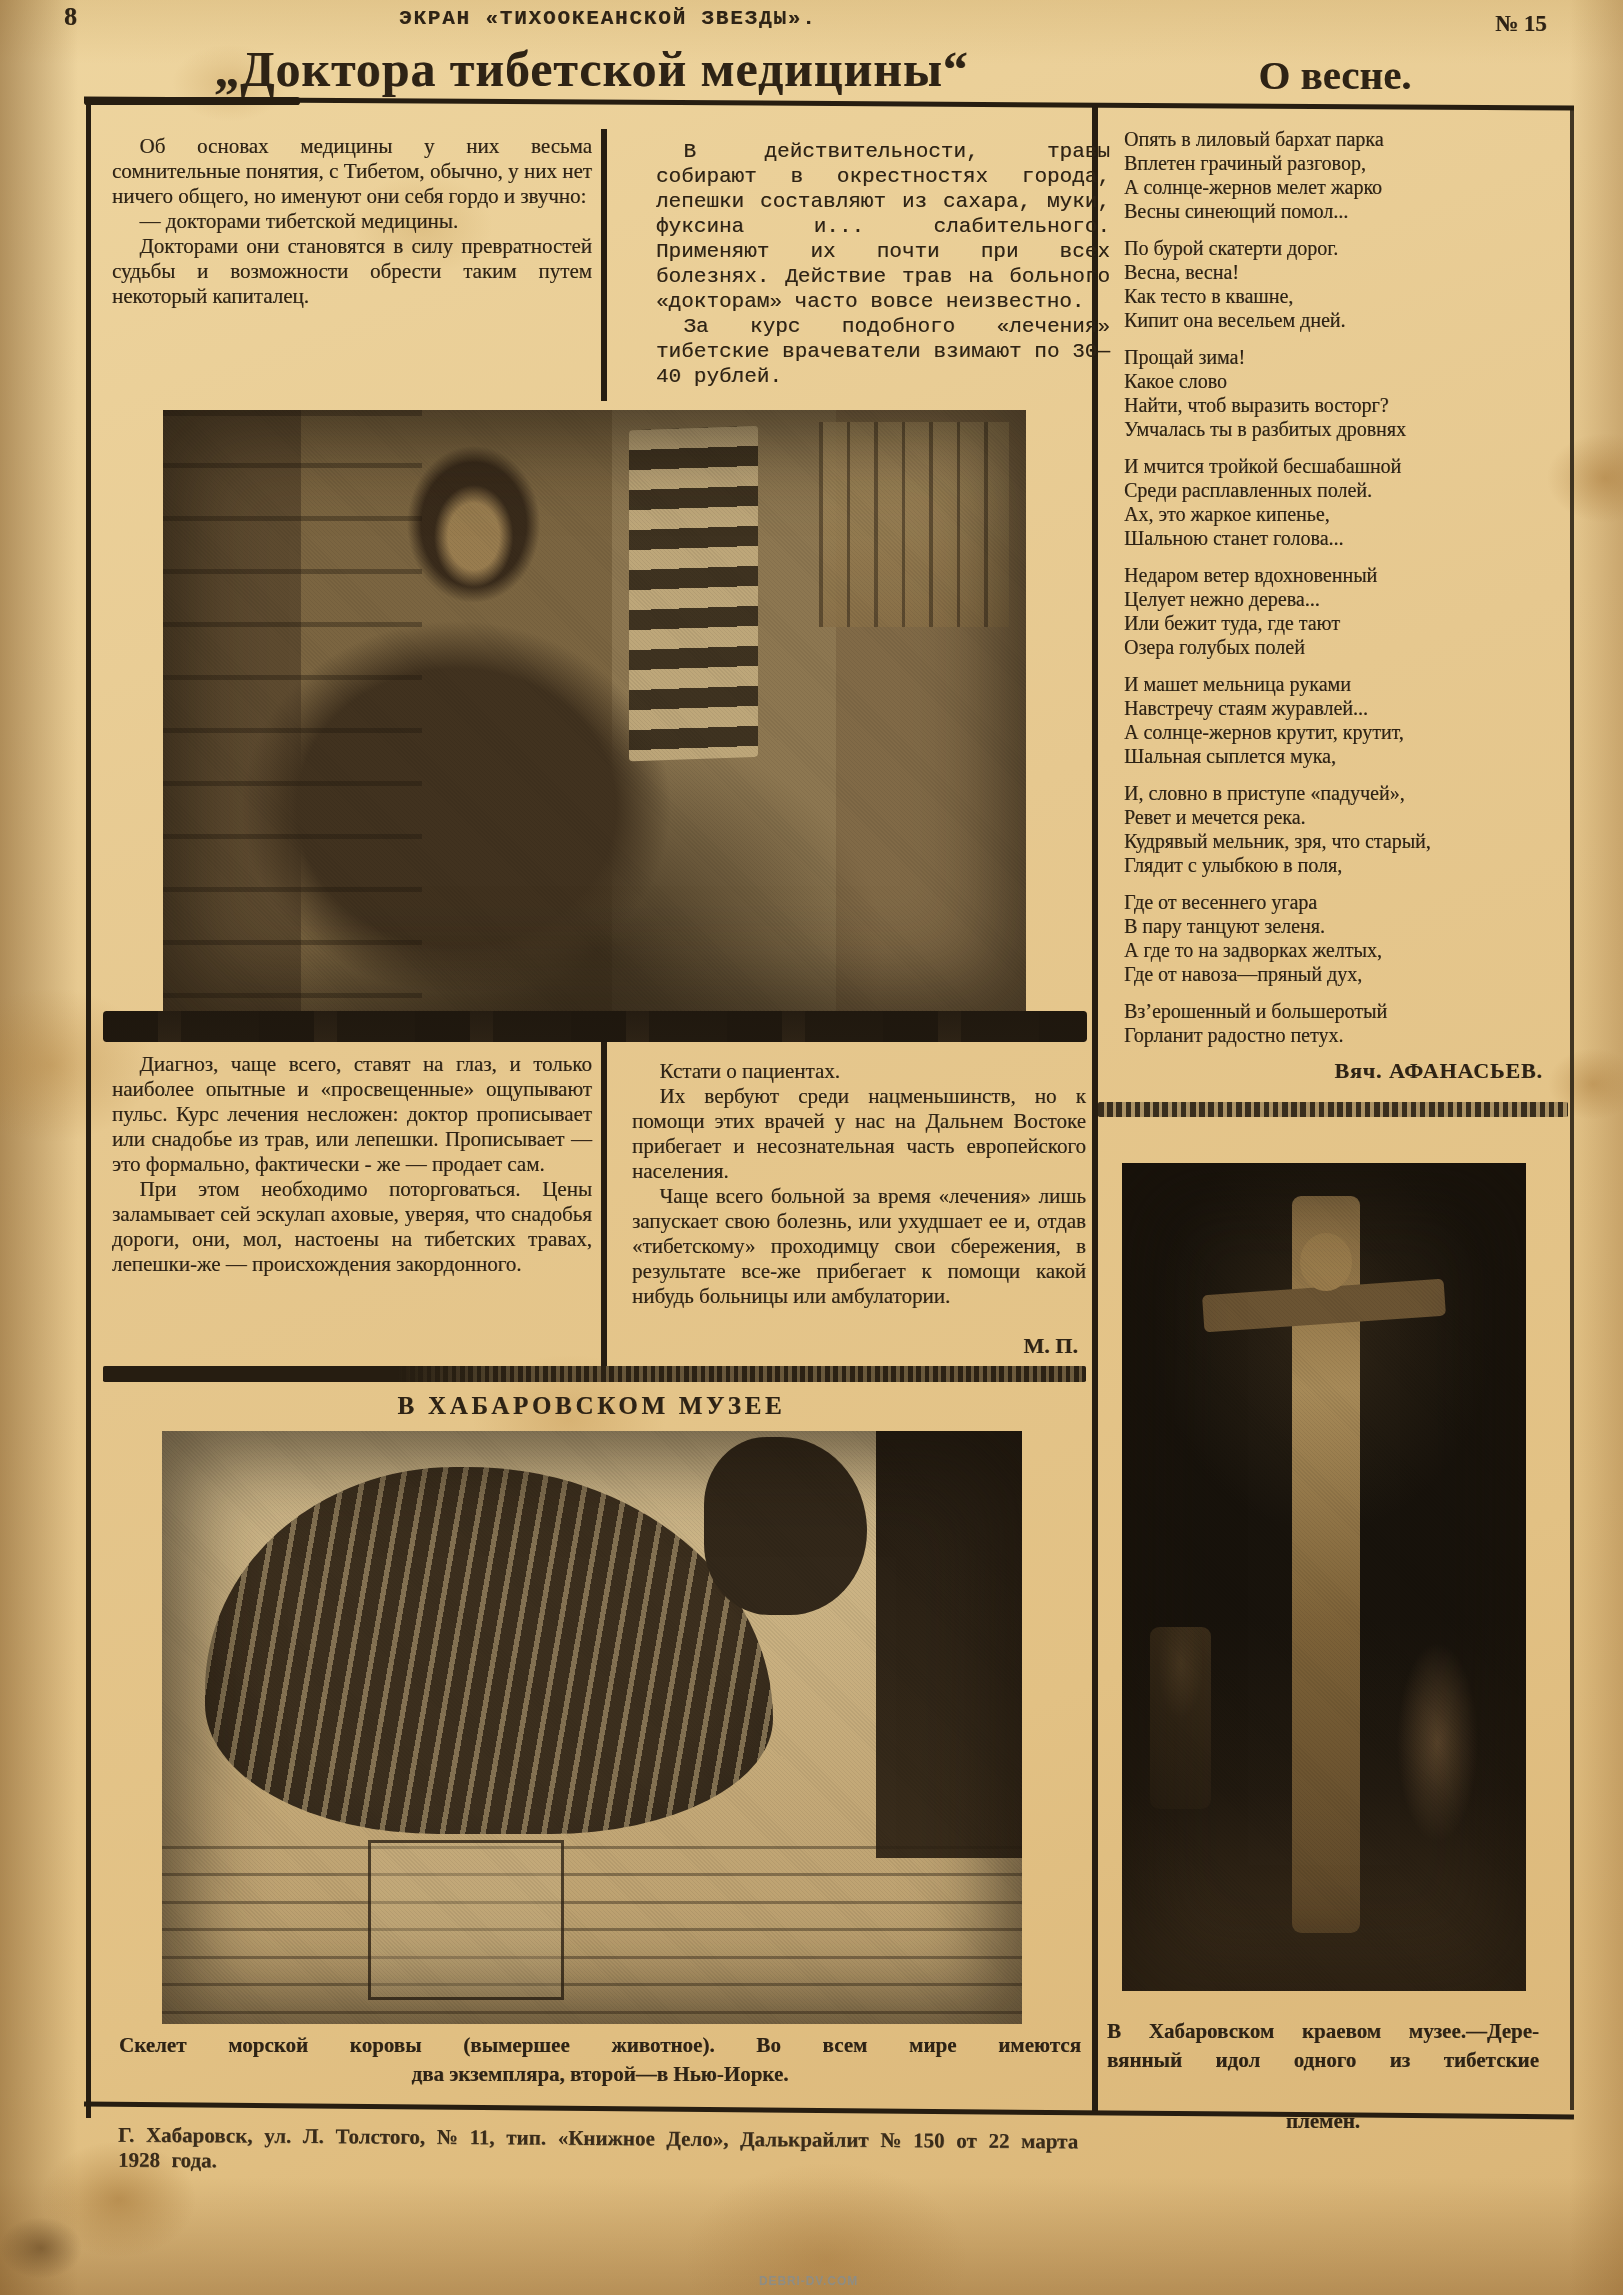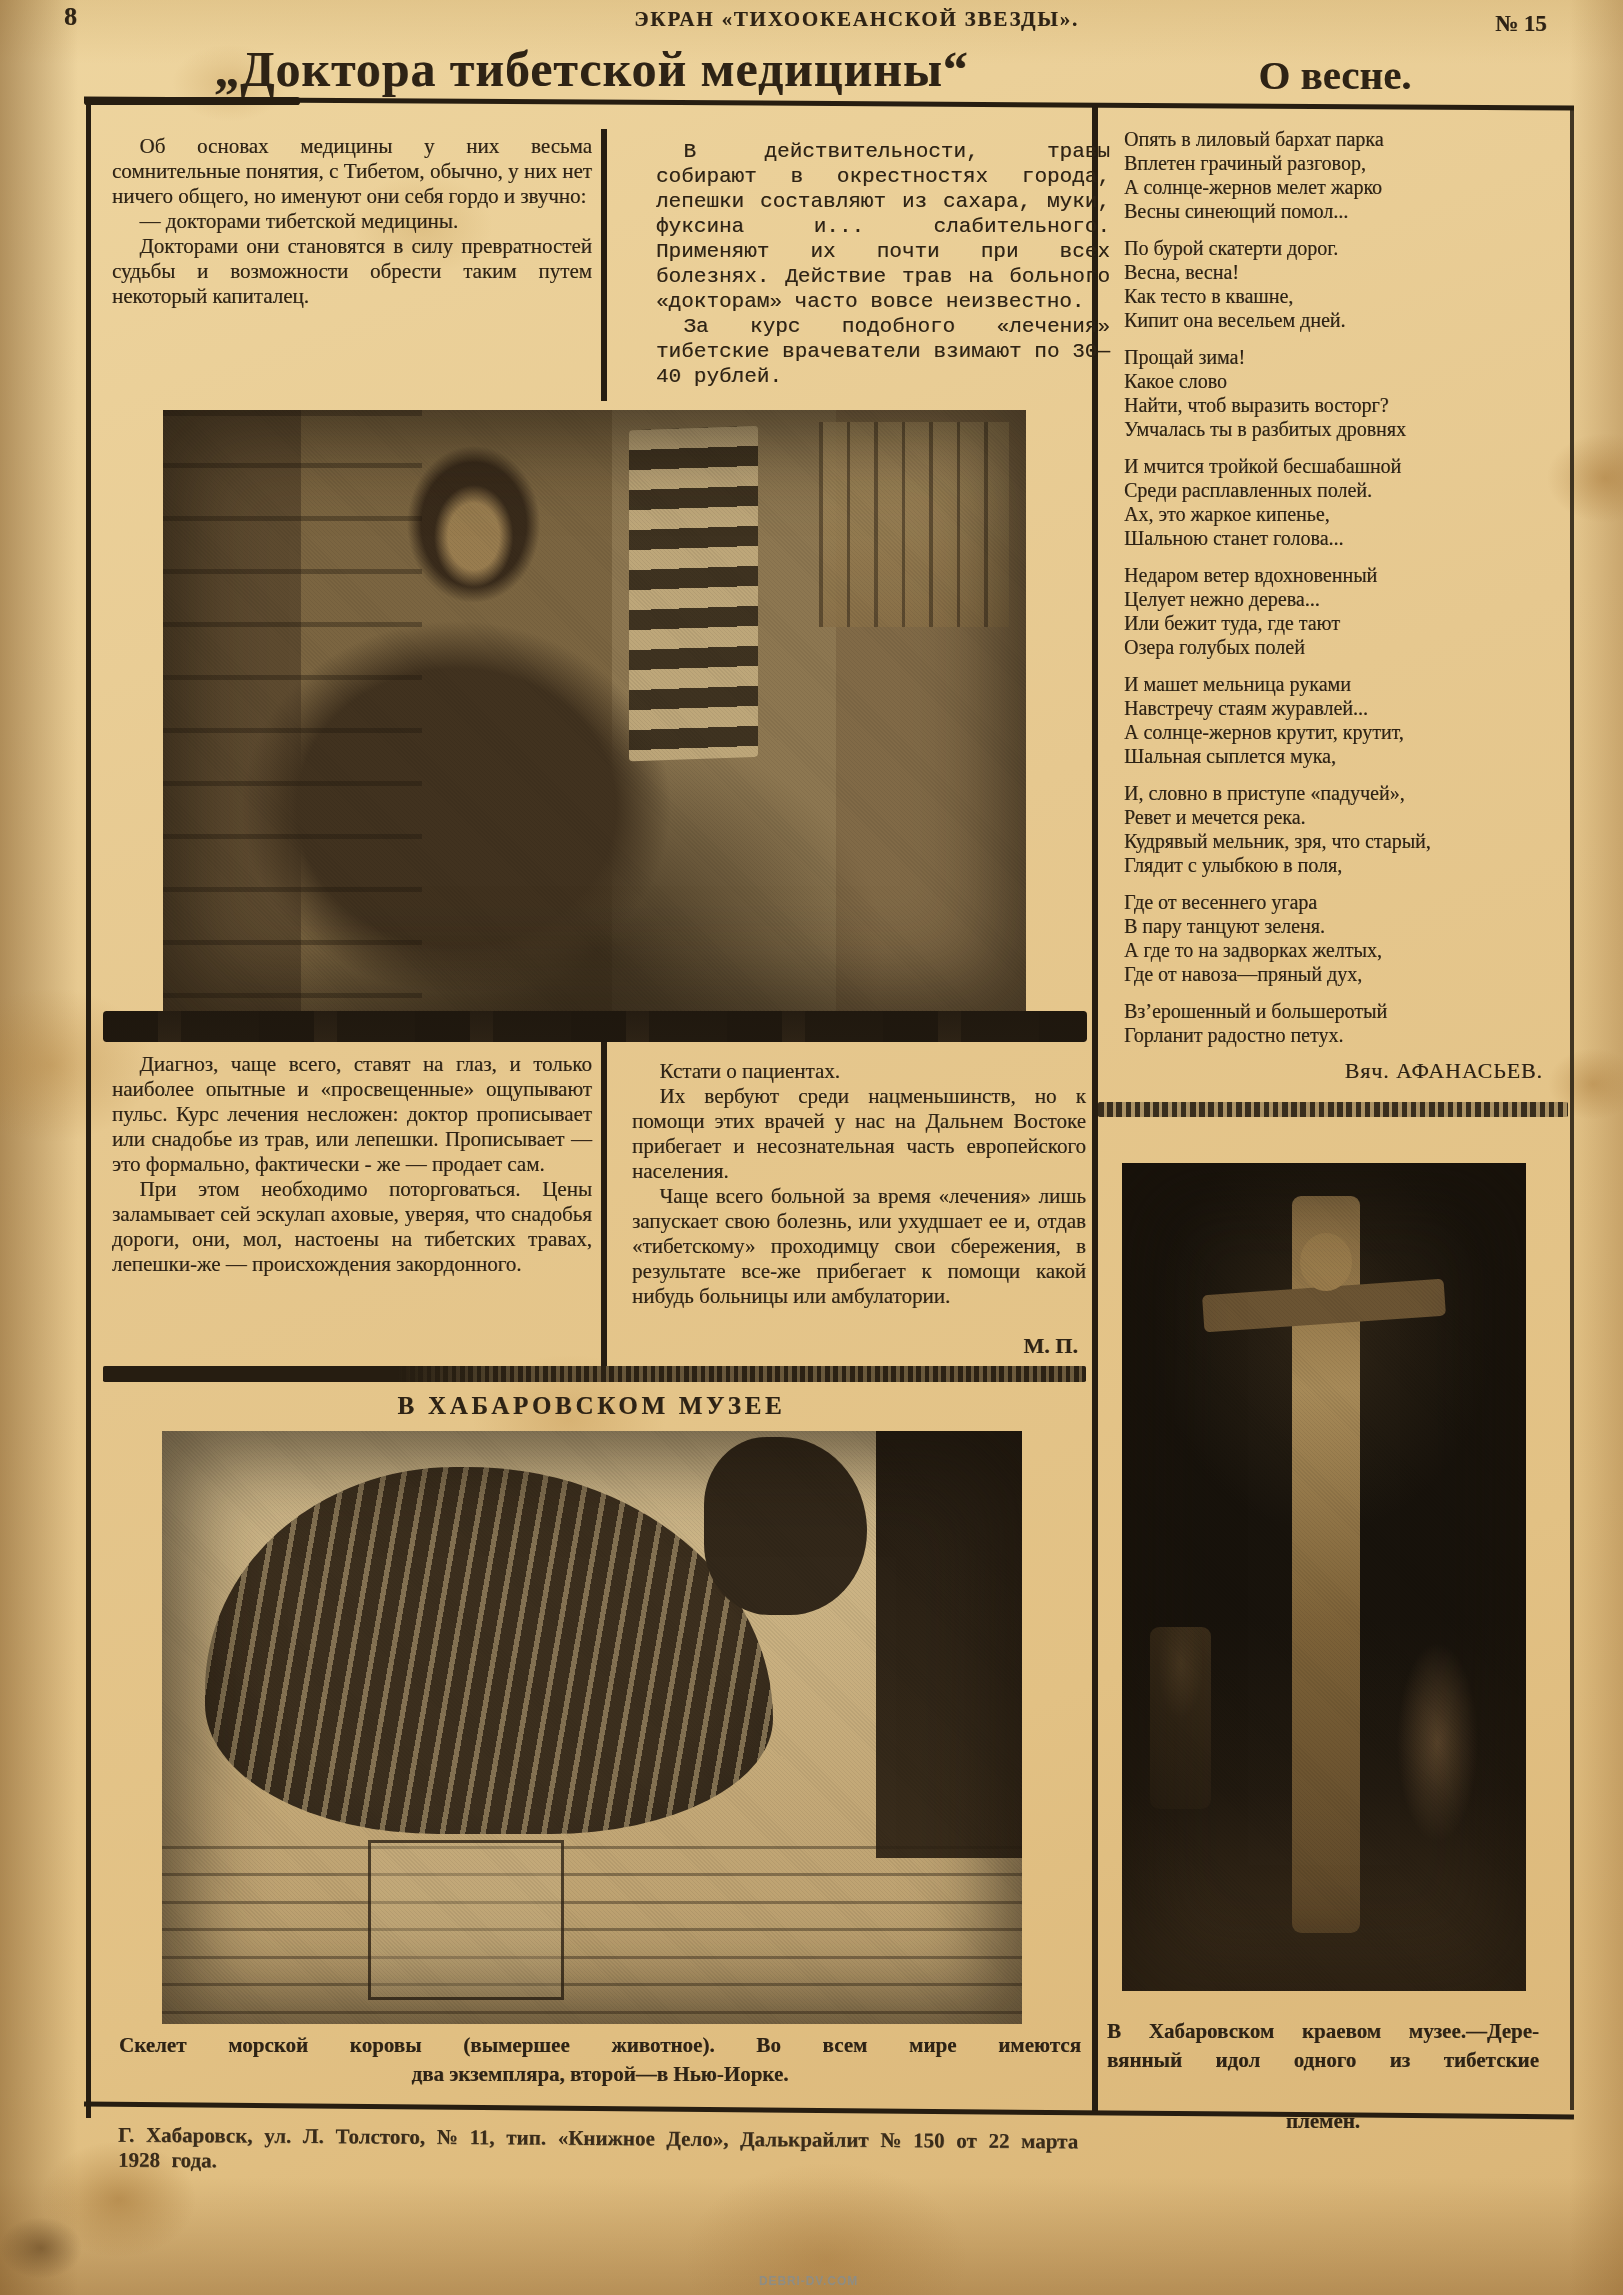--- a/index.html
+++ b/index.html
@@ -21,21 +21,21 @@
       linear-gradient(270deg, rgba(140,95,40,.33), rgba(140,95,40,0) 55px),
       linear-gradient(0deg, rgba(128,84,34,.42), rgba(128,84,34,0) 119px),
       linear-gradient(180deg, rgba(205,170,105,.35), rgba(205,170,105,0) 64px),
       linear-gradient(160deg, #eed59f, #e6c88f 40%, #e2c184 72%, #d9b476);
   }
   .abs{position:absolute;}
   .ink{background:#261d11;}
   .txt{color:#2e2315; text-shadow:0.4px 0.4px 0 rgba(46,36,22,.45);}
   
   .pagenum{left:64px;top:1.8px;font-size:26px;font-weight:bold;}
-  .masthead{left:399px;top:7.3px;width:680px;text-align:right;font-size:21px;font-weight:bold;letter-spacing:1.8px;}
+  .masthead{left:399px;top:7.3px;width:680px;text-align:left;font-size:21px;font-weight:bold;letter-spacing:1.8px;font-family:Liberation Mono, monospace;}
   .issue{left:1495px;top:11px;font-size:23px;font-weight:bold;}
   
   .rule-top{left:84px;top:101px;width:1490px;height:4.6px;transform:rotate(0.35deg);}
   .rule-top-thick{left:84px;top:97px;width:216px;height:8.3px;border-radius:2.8px;}
   .border-left{left:86px;top:101px;width:4.6px;height:2017px;}
   .border-right{left:1570px;top:110px;width:3.7px;height:2000px;opacity:.85;}
   .divider-main{left:1092px;top:105px;width:5.5px;height:2007px;}
   .colrule-1{left:601px;top:129px;width:6.4px;height:272px;}
   .colrule-2{left:601px;top:1032px;width:6.4px;height:334px;}
   .rule-bottom{left:84px;top:2108px;width:1490px;height:4.6px;transform:rotate(0.5deg);}
@@ -51,21 +51,21 @@
   .bar-article{left:103px;top:1366px;width:983px;height:15.6px;border-radius:1.8px;
     background:
       repeating-linear-gradient(90deg, rgba(38,29,17,.95) 0 4.6px, rgba(38,29,17,.25) 4.6px 8.3px),
       linear-gradient(90deg,#261d11 0 30%, rgba(38,29,17,.55) 45%, rgba(38,29,17,.5) 100%);}
   .museum-header{left:103px;top:1392px;width:977px;text-align:center;font-size:25px;font-weight:bold;letter-spacing:3.7px;}
   
   .poem-title{left:1113px;top:51px;width:444px;text-align:center;font-size:41px;font-weight:bold;}
   .poem-body{left:1124px;top:127px;width:432px;font-size:20px;}
   .stanza{margin:0 0 13px 0;}
   .stanza-line{line-height:24px;white-space:nowrap;}
-  .poem-author{left:1115px;top:1058px;width:428px;text-align:right;font-size:22px;font-weight:normal;letter-spacing:0.9px;}
+  .poem-author{left:1115px;top:1058px;width:428px;text-align:right;font-size:22px;font-weight:bold;letter-spacing:0.9px;}
   .bar-poem{left:1098px;top:1102px;width:470px;height:14.7px;border-radius:1.8px;
     background:repeating-linear-gradient(90deg, rgba(38,29,17,.9) 0 5.5px, rgba(38,29,17,.3) 5.5px 9.2px);}
   
   .photo{overflow:hidden;}
   .photo .vignette{position:absolute;inset:0;box-shadow:inset 0 0 83px 26px rgba(25,18,10,.6);}
   .halftone{position:absolute;inset:0;background:repeating-linear-gradient(45deg, rgba(0,0,0,.06) 0 0.9px, rgba(0,0,0,0) 0.9px 2.8px);}
   .photo-doctor{left:163px;top:410px;width:863px;height:602px;
     background:
       radial-gradient(64px 83px at 36% 21%, rgba(158,129,82,.95) 0 40%, rgba(158,129,82,0) 62%),
       radial-gradient(101px 119px at 36% 19%, #392b1b 0 52%, rgba(57,43,27,0) 66%),

